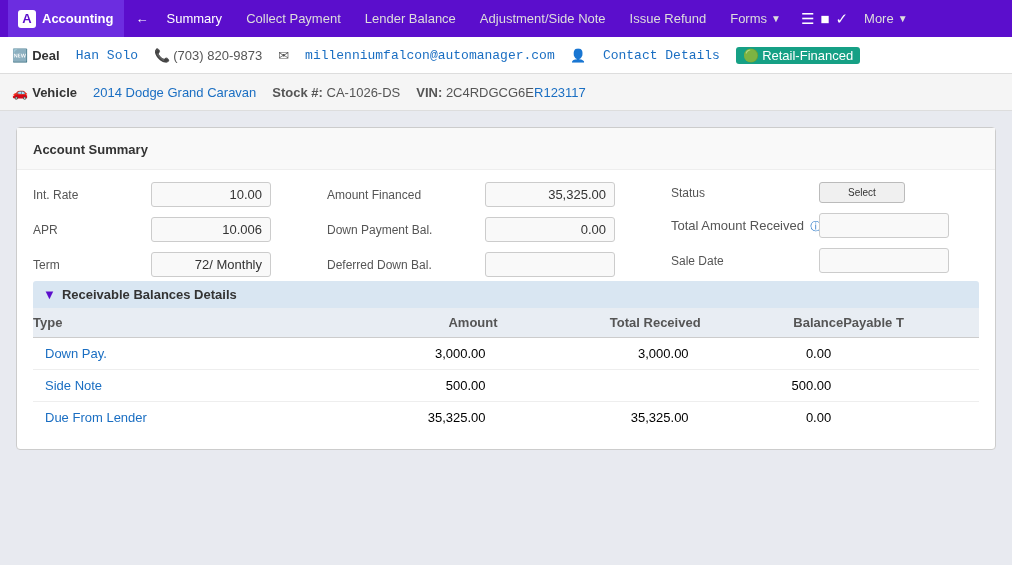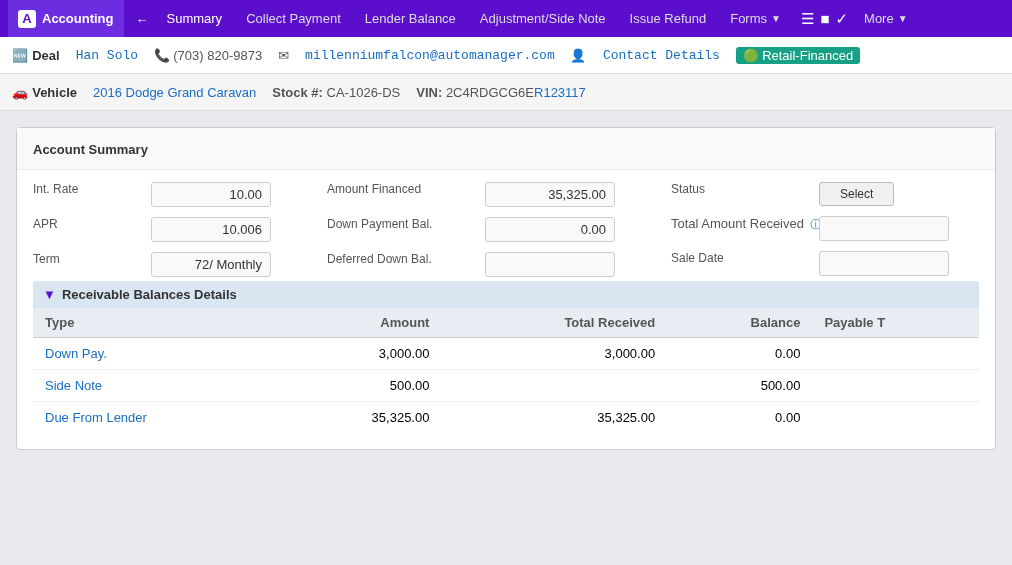--- a/index.html
+++ b/index.html
@@ -91,43 +91,43 @@
       padding: 12px 16px; font-size: 15px; font-weight: 600; color: #333;
       border-bottom: 1px solid #eee; background: #f9f9f9;
     }
     .field-label { color: #555; font-size: 12px; white-space: nowrap; }
     .field-input {
       border: 1px solid #ccc; border-radius: 3px; padding: 4px 8px;
       text-align: right; background: #f9f9f9; color: #333; font-size: 13px;
       min-width: 120px;
     }
     .select-btn {
-      border: 1px solid #bbb; border-radius: 3px; padding: 4px 20px;
-      background: #f0f0f0; cursor: pointer; font-size: 12px; color: #333;
+      border: 1px solid #bbb; border-radius: 3px; padding: 4px 28px;
+      background: #f0f0f0; cursor: pointer; font-size: 10px; color: #333;
     }
 
     
     .fields-row {
       display: flex; gap: 24px; padding: 12px 16px 4px;
     }
     .col { display: flex; flex-direction: column; gap: 10px; }
-    .field-row { display: flex; gap: 8px; }
+    .field-row { display: flex; align-items: center; gap: 8px; }
     .field-row .field-label { width: 110px; text-align: left; color: #555; font-size: 12px; white-space: nowrap; }
     .field-row .field-input { flex: 1; }
 
     
     .receivable-section { padding: 0 16px; }
     .receivable-header {
       display: flex; align-items: center; gap: 6px;
       background: #d9e6f2; padding: 6px 10px; border-radius: 3px 3px 0 0;
       color: #333; font-weight: 600; font-size: 13px; cursor: pointer;
     }
     .receivable-table { width: 100%; border-collapse: collapse; }
     .receivable-table th {
-      background: #e8edf3; text-align: left; padding: 7px 12px;
+      background: #e8edf3; text-align: left; padding: 7px 0;
       color: #555; font-weight: 600; font-size: 12px; border-bottom: 1px solid #ccc;
     }
     .receivable-table td {
       padding: 8px 12px; border-bottom: 1px solid #eee; font-size: 13px;
     }
     .receivable-table tr:last-child td { border-bottom: none; }
     .link-text { color: #1a6ec2; cursor: pointer; text-decoration: none; }
     .right { text-align: right; }
   </style>
 </head>
@@ -191,21 +191,21 @@
     <span>🟢</span>
     <span>Retail-Financed</span>
   </span>
 </div>
 
 <div class="vehicle-row">
   <div class="vehicle-tag">
     <span class="icon">🚗</span>
     <strong>Vehicle</strong>
   </div>
-  <a class="link">2016 Dodge Grand Caravan</a>
+  <a class="link">2014 Dodge Grand Caravan</a>
   <span class="stock">
     <strong>Stock #:</strong>
     <span>CA-1026-DS</span>
   </span>
   <span class="vin">
     <strong>VIN:</strong>
     <span style="color:#555;">2C4RDGCG6E</span><span style="color:#1a6ec2;">R123117</span>
   </span>
 </div>
 

